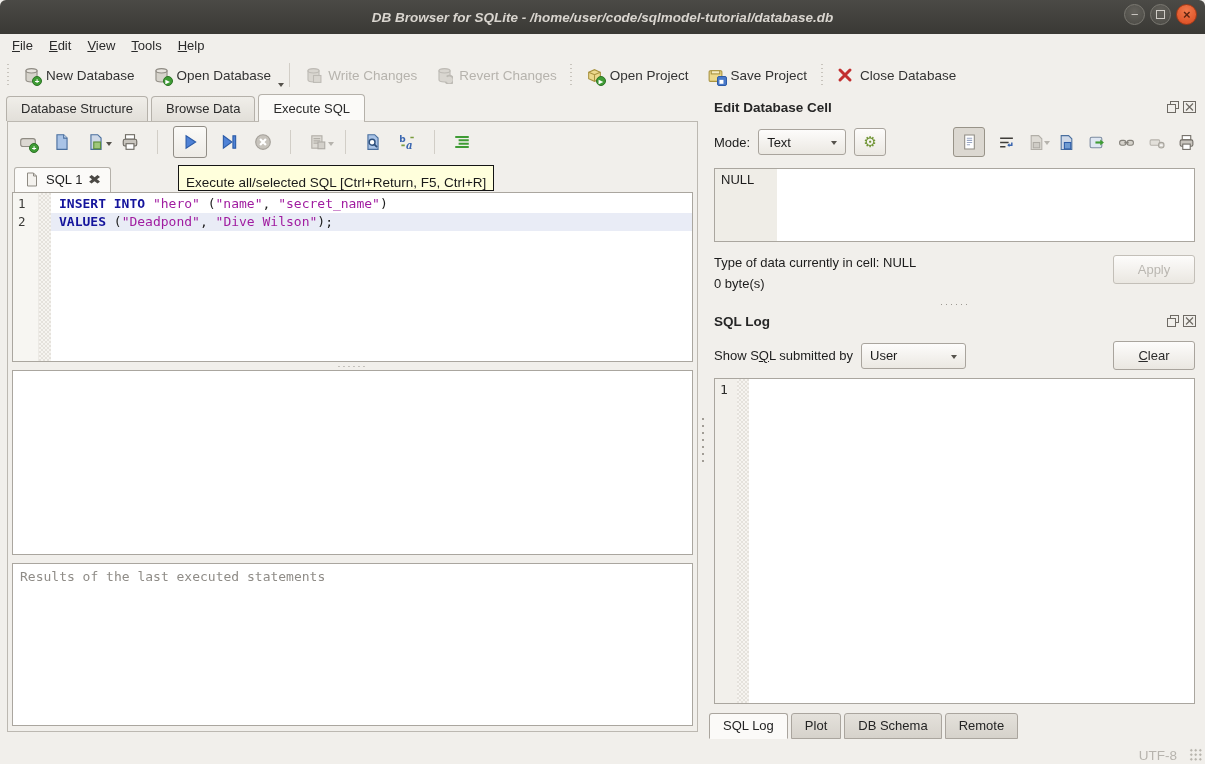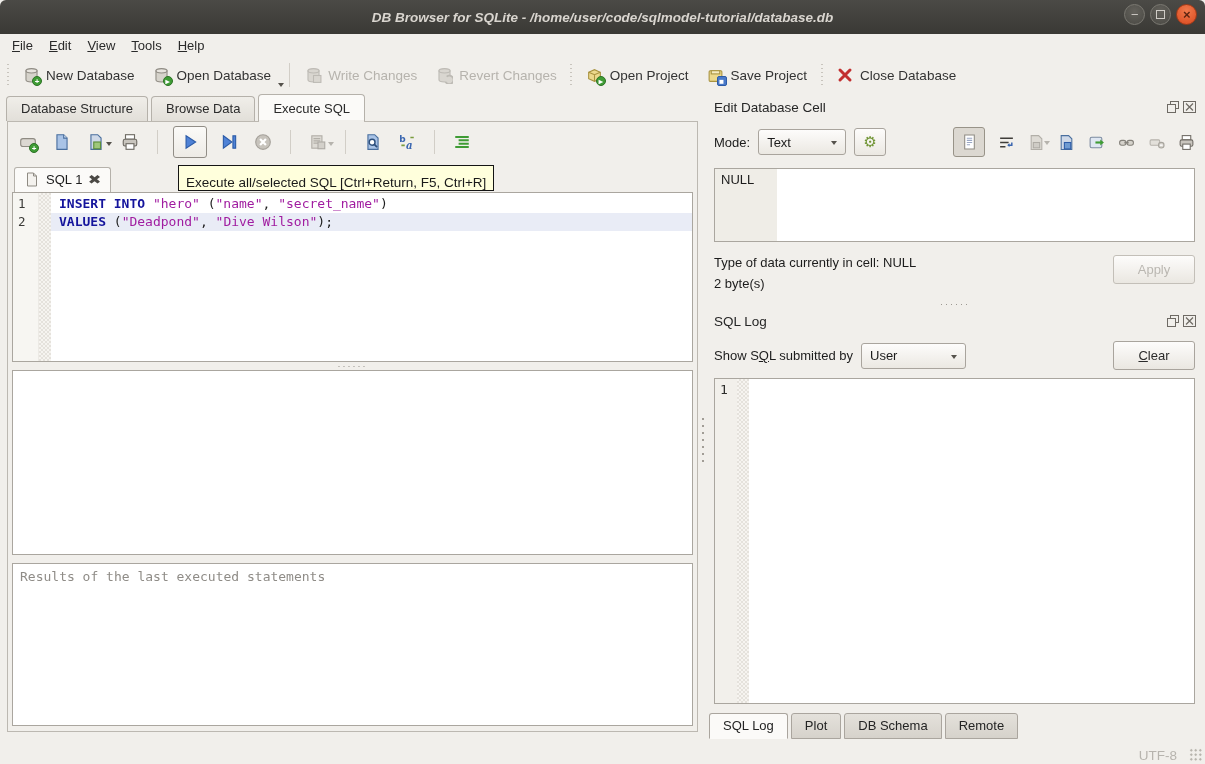--- a/index.html
+++ b/index.html
@@ -86,21 +86,21 @@
   .tok-string{color:#a01ca0;}
   .tok-plain{color:#1c1c1c;}
   .hsplit{height:8px;display:flex;align-items:center;justify-content:center;color:#8f8b84;font-size:9px;letter-spacing:2px;line-height:1;}
   .plain-box{margin:0 4px;border:1px solid #aaa69f;background:#fff;}
   .results-box{padding:4px 7px;font:13px/17px "DejaVu Sans Mono",monospace;color:#8f8c87;}
   
   .vsplit-dots{position:absolute;left:701px;top:418px;width:4px;height:46px;
     background-image:repeating-linear-gradient(#a19d96 0 2px,transparent 2px 7px);
     background-size:2px 100%;background-repeat:no-repeat;background-position:center;}
   
-  .dock-header{height:20px;display:flex;align-items:center;padding:0 9px;color:#262626;font-size:13.5px;}
+  .dock-header{height:20px;display:flex;align-items:center;padding:0 9px;color:#262626;font-size:13.5px;font-weight:bold;}
   .dock-header .dock-icons{margin-left:auto;display:flex;gap:3px;}
   .mode-row{display:flex;align-items:center;margin:10px 10px 0 9px;height:30px;}
   .mode-row .lbl{margin-right:8px;}
   .qcombo{height:26px;border:1px solid #a9a49d;border-radius:3px;background:linear-gradient(#fdfcfb,#ebe8e2);
     display:flex;align-items:center;padding:12px 8px;box-sizing:border-box;}
   .qcombo .val{flex:1;}
   .qcombo .caret{align-self:center;margin:2px 0 0 10px;}
   .gear-btn{width:30px;height:26px;border:1px solid #a9a49d;border-radius:3px;margin-left:8px;
     background:linear-gradient(#fdfcfb,#ebe8e2);display:flex;align-items:center;justify-content:center;
     color:#6f9433;font-size:15px;}
@@ -484,21 +484,21 @@
     </div>
 
     <div class="cell-box">
       <div class="cell-null-col">NULL</div>
       <div style="flex:1;background:#fff;"></div>
     </div>
 
     <div class="type-row">
       <div class="type-texts">
         <div>Type of data currently in cell: NULL</div>
-        <div>2 byte(s)</div>
+        <div>0 byte(s)</div>
       </div>
       <div class="qbtn disabled">
         <span>Apply</span>
       </div>
     </div>
 
     <div class="hsplit" style="height:14px;">······</div>
 
     <div class="dock-header">
       <span>SQL Log</span>

